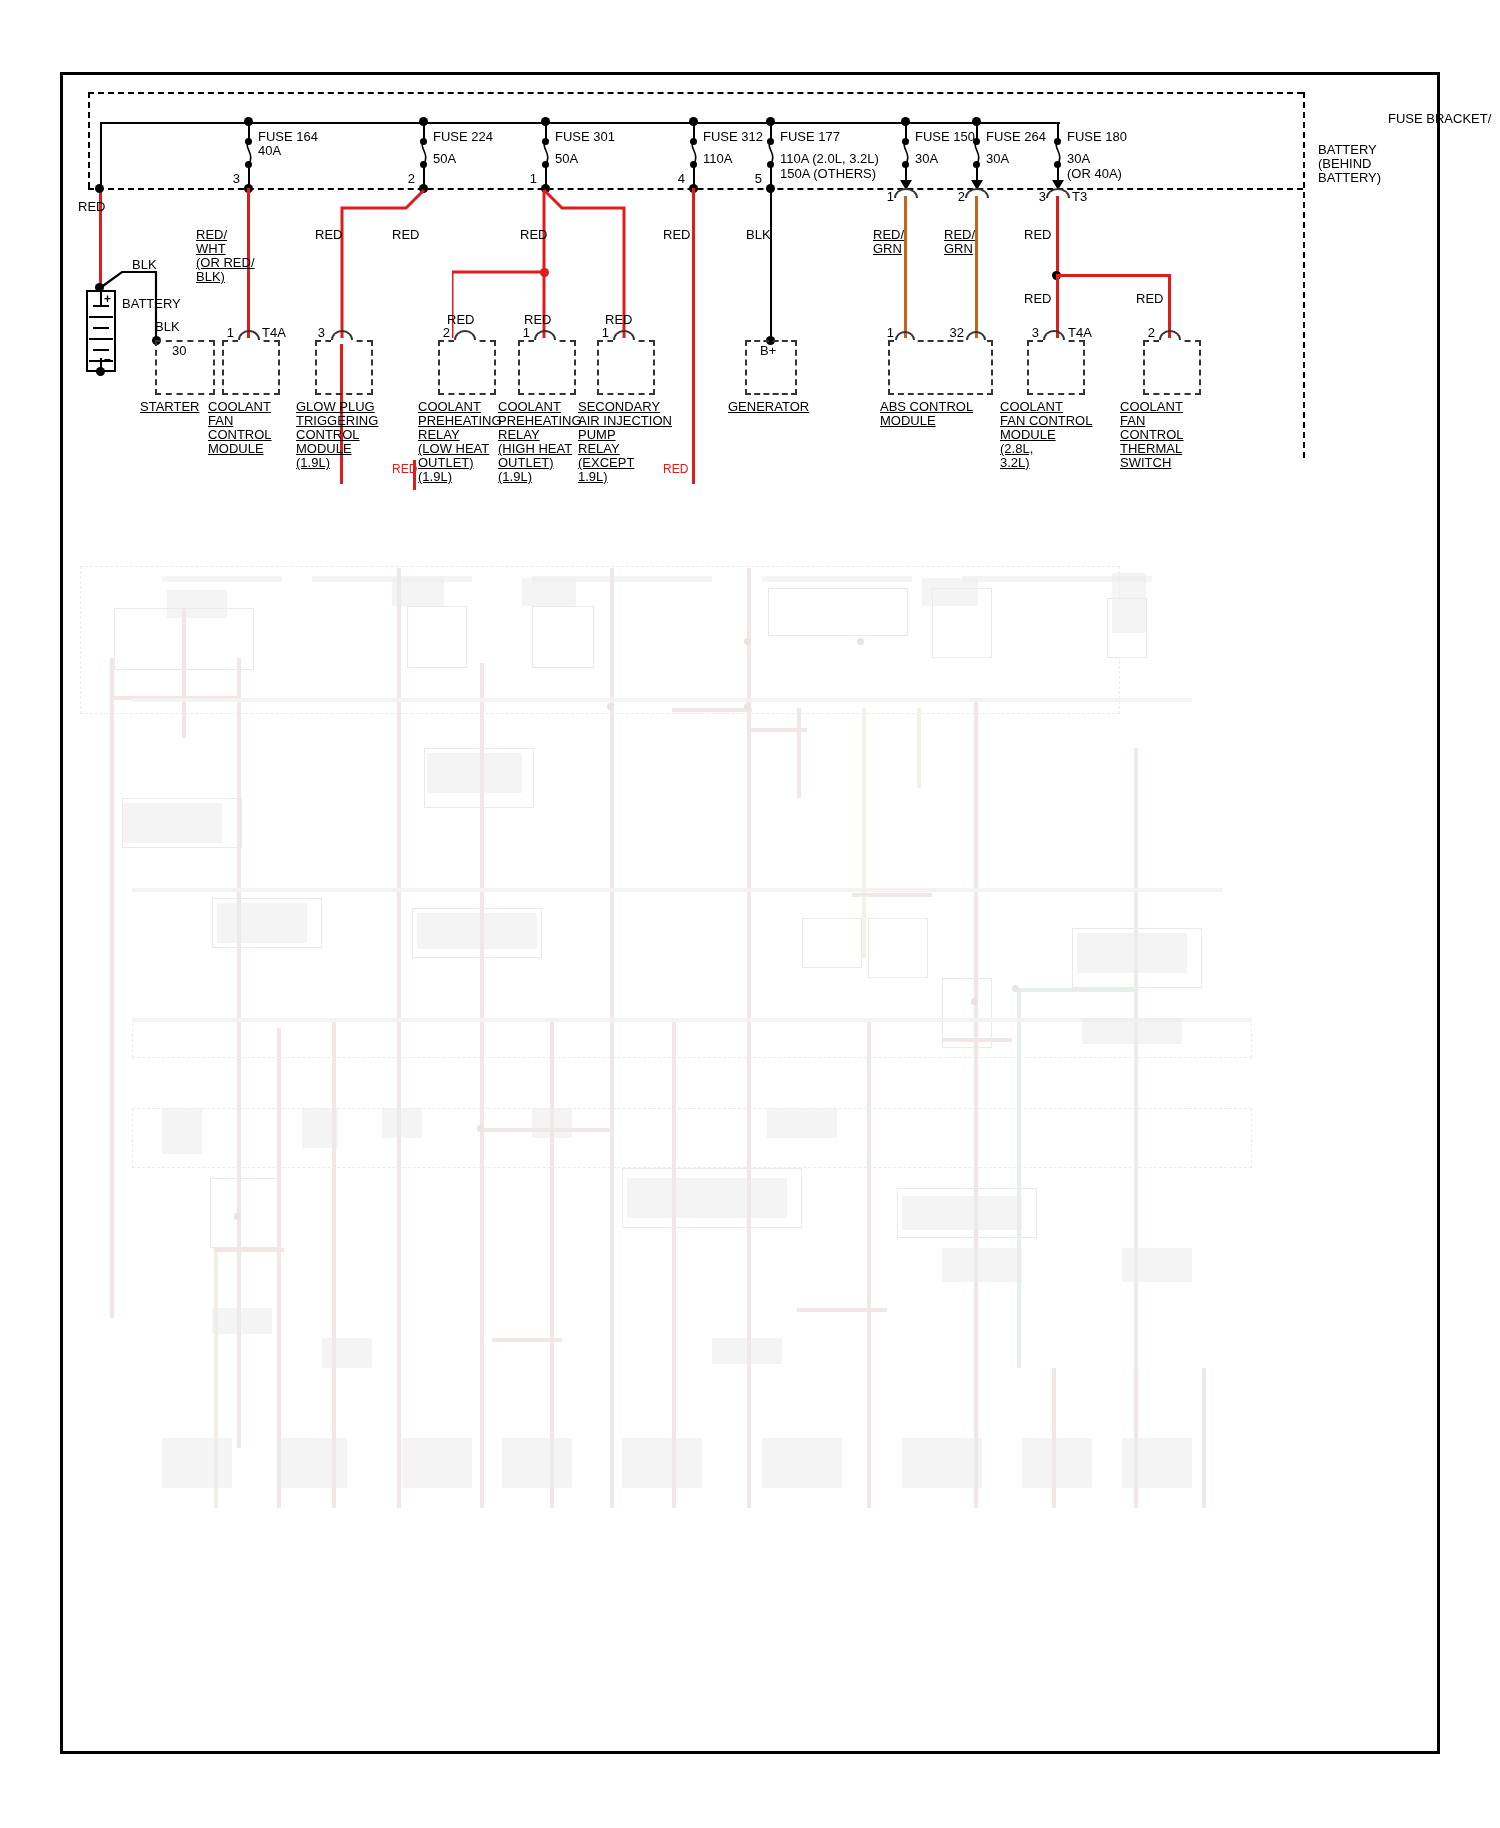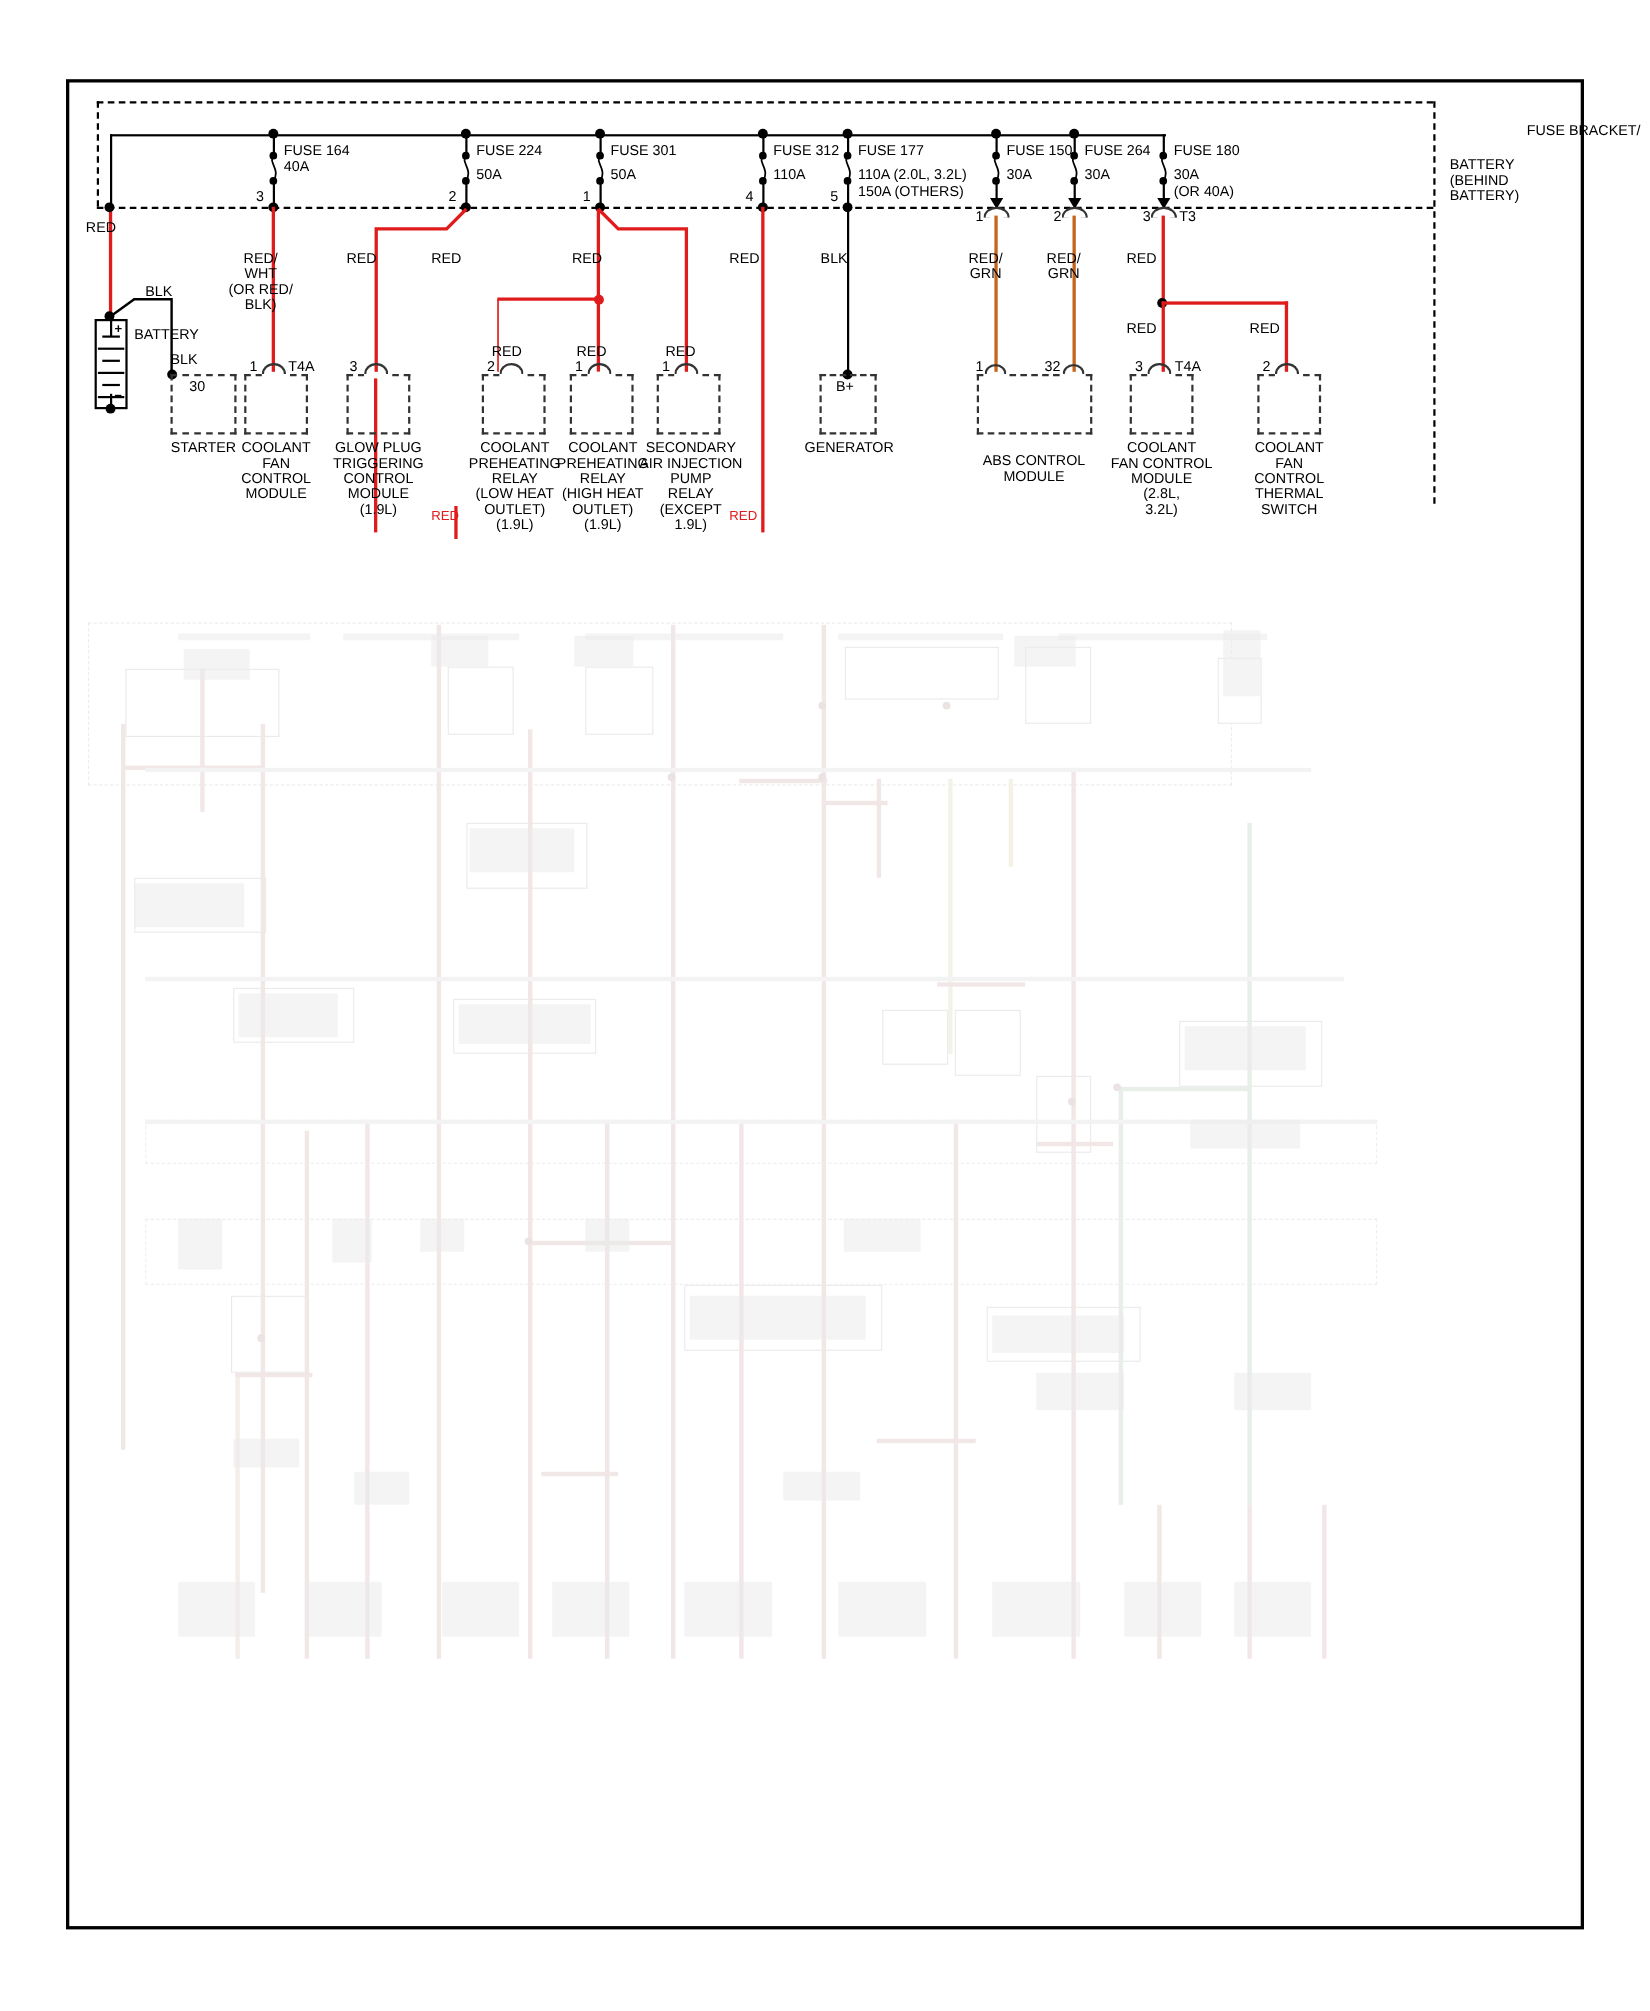--- a/index.html
+++ b/index.html
@@ -108,21 +108,21 @@
   .dot.red { background: #e01b1b; }
 
   .lbl {
     position: absolute;
     font-size: 13px;
     line-height: 14px;
     color: #000;
     white-space: pre-line;
     font-family: "Liberation Sans", sans-serif;
   }
-  .lbl.c  { text-align: center; }
+  .lbl.c  { text-align: left; text-decoration: underline; }
   .lbl.r  { text-align: right; }
 
   
   .bracket-top {
     position: absolute;
     border-top: 2px dashed #000;
   }
   .bracket-bot {
     position: absolute;
     border-top: 2px dashed #000;
@@ -558,21 +558,21 @@
     <div class="lbl" style="left:760px; top:344px;">B+</div>
     <div class="lbl c" style="left:728px; top:400px; width:88px;">GENERATOR</div>
 
     <div class="comp-box" style="left:888px; top:340px; width:105px; height:55px;"></div>
     <div class="notch-cover" style="left:895px; top:338px; width:20px;"></div>
     <div class="conn-arc" style="left:895px; top:331px; width:20px; height:9px;"></div>
     <div class="notch-cover" style="left:966px; top:338px; width:20px;"></div>
     <div class="conn-arc" style="left:966px; top:331px; width:20px; height:9px;"></div>
     <div class="lbl r" style="left:870px; top:326px; width:24px;">1</div>
     <div class="lbl r" style="left:938px; top:326px; width:26px;">32</div>
-    <div class="lbl c" style="left:880px; top:412px; width:120px;">ABS CONTROL
+    <div class="lbl c" style="left:880px; top:400px; width:120px;">ABS CONTROL
 MODULE</div>
 
     <div class="comp-box" style="left:1027px; top:340px; width:58px; height:55px;"></div>
     <div class="notch-cover" style="left:1043px; top:338px; width:24px;"></div>
     <div class="conn-arc" style="left:1043px; top:330px; width:22px; height:10px;"></div>
     <div class="lbl r" style="left:1011px; top:326px; width:28px;">3</div>
     <div class="lbl" style="left:1068px; top:326px;">T4A</div>
     <div class="lbl c" style="left:1000px; top:400px; width:112px;">COOLANT
 FAN CONTROL
 MODULE

